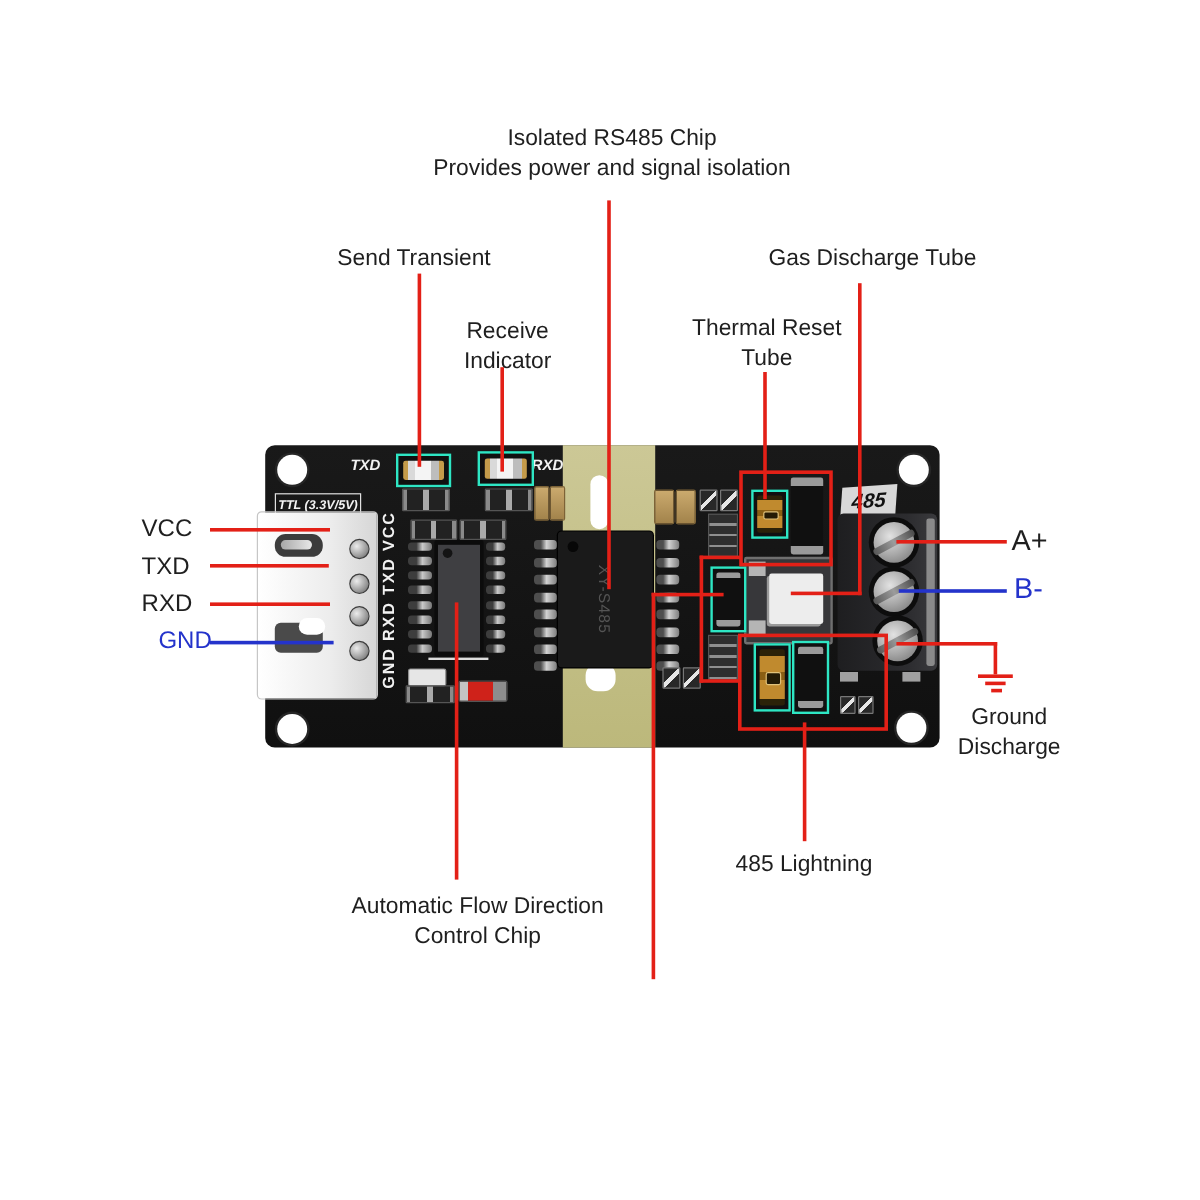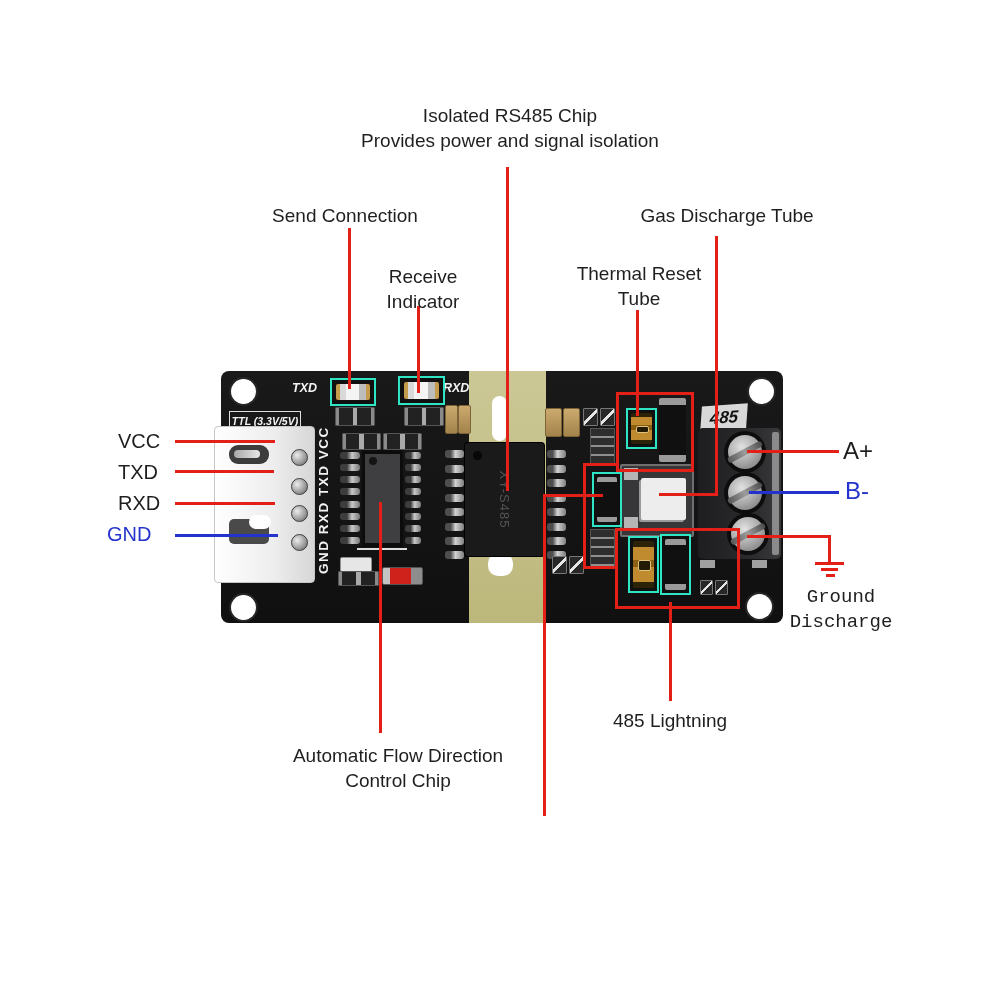--- a/index.html
+++ b/index.html
@@ -228,43 +228,43 @@
   <div>
     <div class="rl" style="left:815px;top:562px;width:29px;height:3px;"></div>
     <div class="rl" style="left:821px;top:568px;width:17px;height:3px;"></div>
     <div class="rl" style="left:826px;top:574px;width:9px;height:3px;"></div>
   </div>
 
   <div class="ann" style="left:310px;top:103px;width:400px;">
     <div>Isolated RS485 Chip</div>
     <div>Provides power and signal isolation</div>
   </div>
-  <div class="ann" style="left:245px;top:203px;width:200px;">Send Connection</div>
+  <div class="ann" style="left:245px;top:203px;width:200px;">Send Transient</div>
   <div class="ann" style="left:348px;top:264px;width:150px;">
     <div>Receive</div>
     <div>Indicator</div>
   </div>
   <div class="ann" style="left:627px;top:203px;width:200px;">Gas Discharge Tube</div>
   <div class="ann" style="left:564px;top:261px;width:150px;">
     <div>Thermal Reset</div>
     <div>Tube</div>
   </div>
   <div class="ann" style="left:273px;top:743px;width:250px;">
     <div>Automatic Flow Direction</div>
     <div>Control Chip</div>
   </div>
   <div class="ann" style="left:570px;top:708px;width:200px;">
     <div>485 Lightning</div>
   </div>
-  <div class="ann" style="left:766px;top:585px;width:150px;font-family:Liberation Mono, monospace;">
+  <div class="ann" style="left:766px;top:585px;width:150px;">
     <div>Ground</div>
     <div>Discharge</div>
   </div>
 
   <div class="pin-label" style="left:118px;top:430px;">VCC</div>
   <div class="pin-label" style="left:118px;top:461px;">TXD</div>
   <div class="pin-label" style="left:118px;top:492px;">RXD</div>
-  <div class="pin-label blue-text" style="left:107px;top:523px;text-align:right;">GND</div>
+  <div class="pin-label blue-text" style="left:132px;top:523px;text-align:right;">GND</div>
 
   <div class="term-label" style="left:843px;top:437px;">A+</div>
   <div class="term-label blue-text" style="left:845px;top:477px;">B-</div>
 
 </div>
 
 </body></html>

